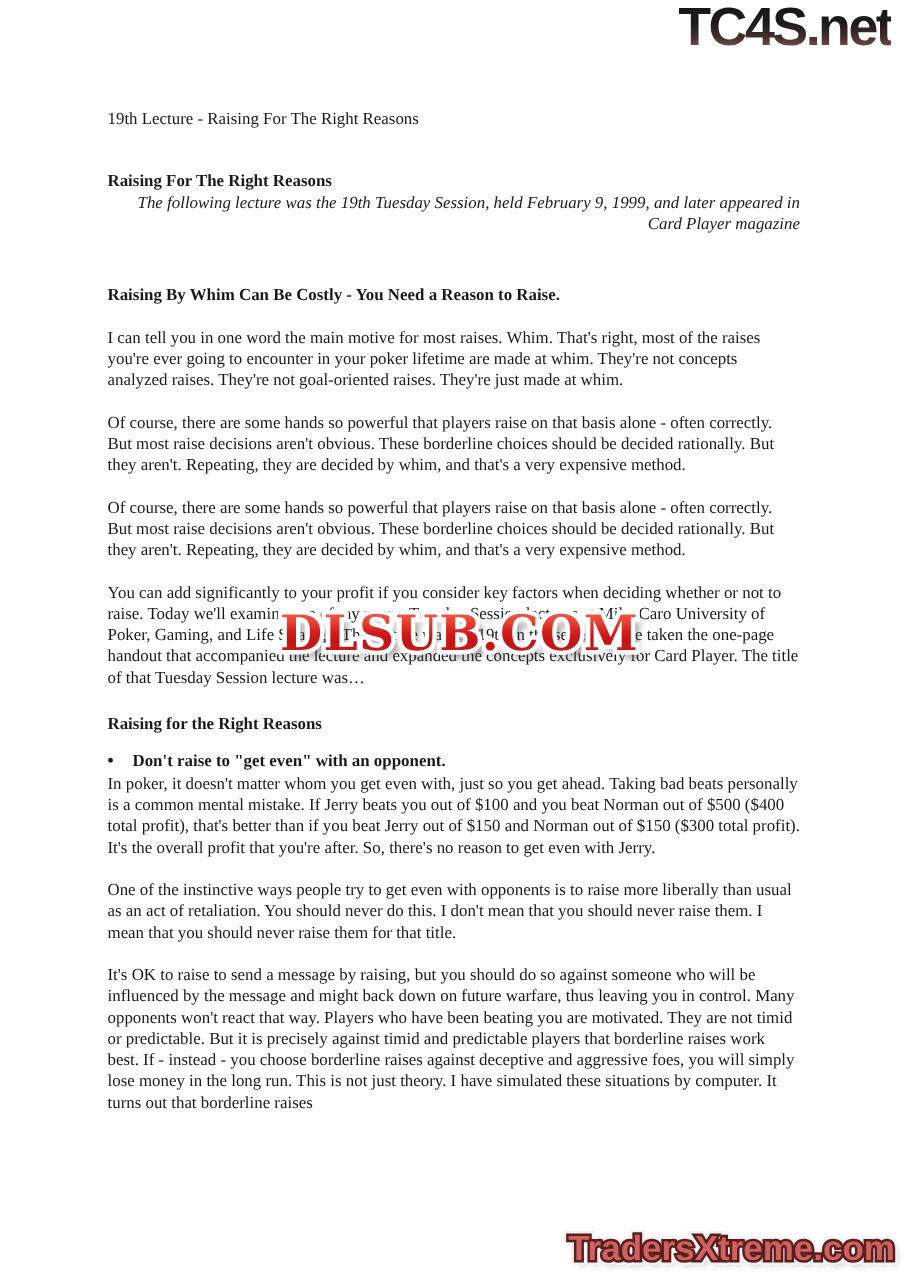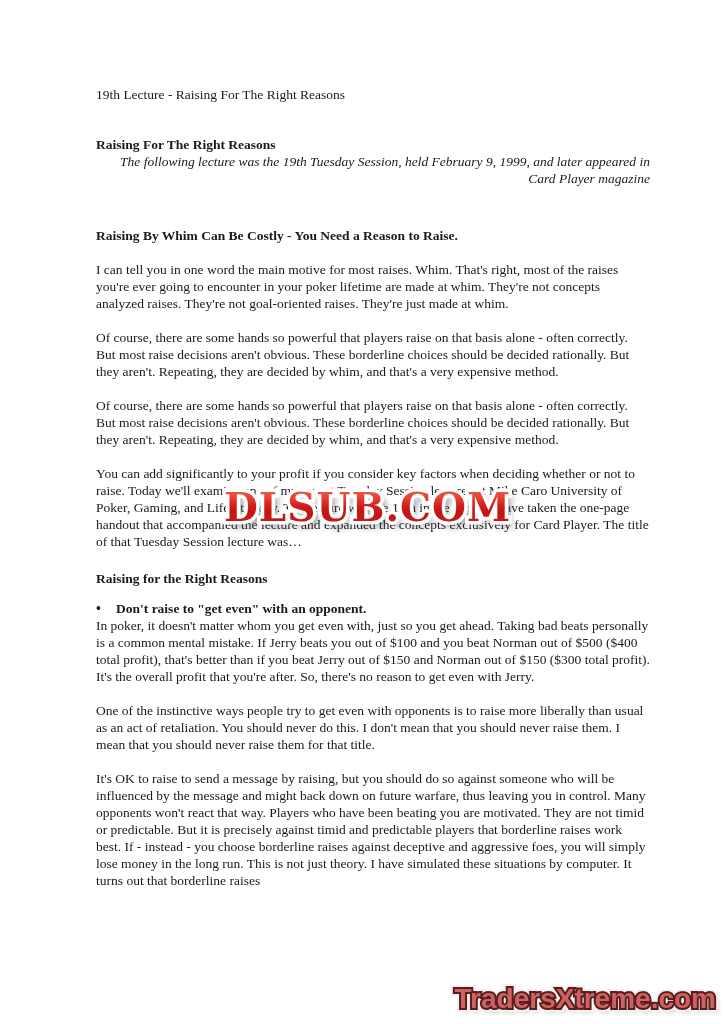--- a/index.html
+++ b/index.html
@@ -26,21 +26,21 @@
     background: linear-gradient(180deg, #161616 0%, #1d1a1a 42%, #43302d 68%, #7d534d 88%, #a0746a 100%);
     -webkit-background-clip: text;
     background-clip: text;
     color: transparent;
     white-space: nowrap;
   }
 
   
   .content {
     position: absolute;
-    left: 96px;
+    left: 86px;
     top: 0;
     width: 554px;
     font-size: 13.5px;
     line-height: 17px;
   }
   .content p { margin: 17px 0 0 0; }
   .doc-ref       { margin-top: 86px; }
   .doc-title     { margin-top: 33px; font-weight: bold; }
   .doc-subtitle  { font-style: italic; text-align: right; }
   .section-head  { margin-top: 40px; font-weight: bold; }
@@ -97,20 +97,21 @@
     color: #5a1d1c;
     -webkit-text-stroke: 4px #5a1d1c;
   }
   .traders .fill { color: #cd6262; }
 </style>
 </head>
 <body>
 
 <div class="page">
 
+  <div class="tc4s-logo">TC4S.net</div>
 
   <div class="content">
 
     <div class="doc-ref">19th Lecture - Raising For The Right Reasons</div>
 
     <div class="doc-title">Raising For The Right Reasons</div>
 
     <div class="doc-subtitle">The following lecture was the 19th Tuesday Session, held February 9, 1999, and later appeared in Card Player magazine</div>
 
     <div class="section-head">Raising By Whim Can Be Costly - You Need a Reason to Raise.</div>

